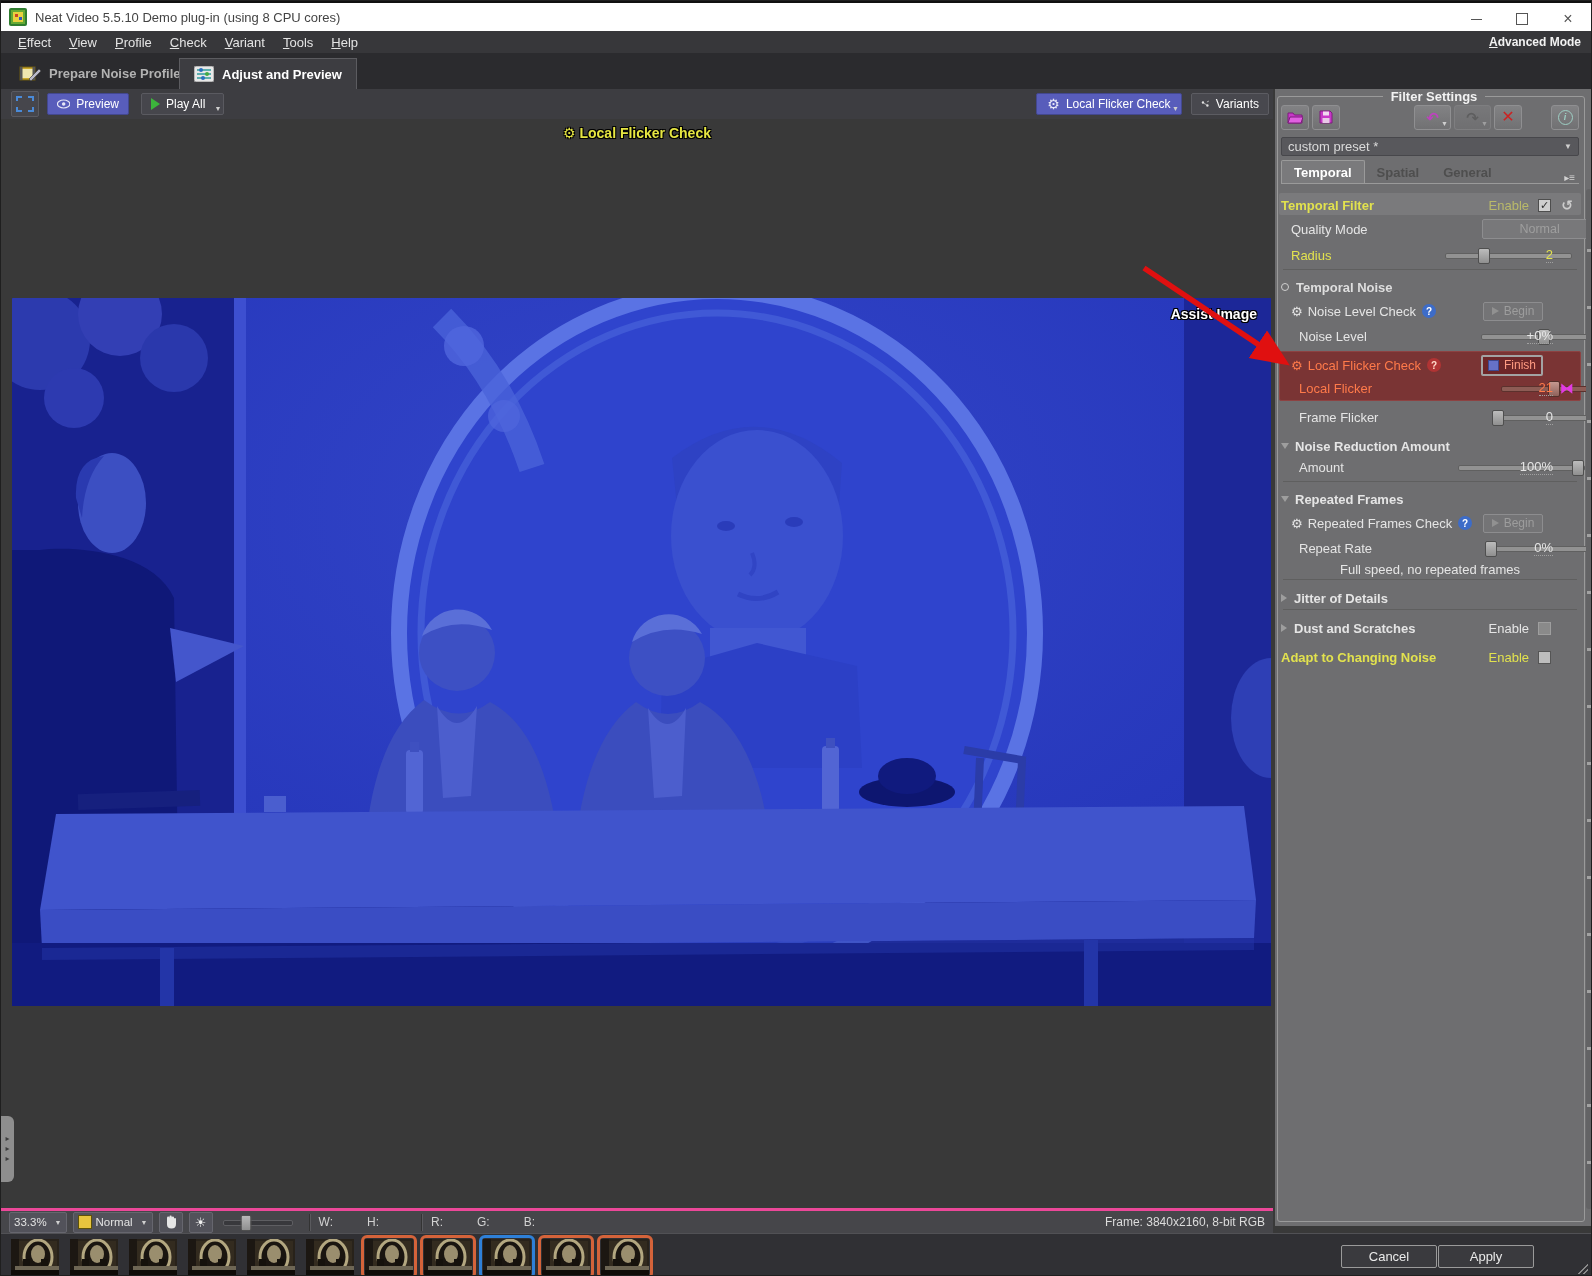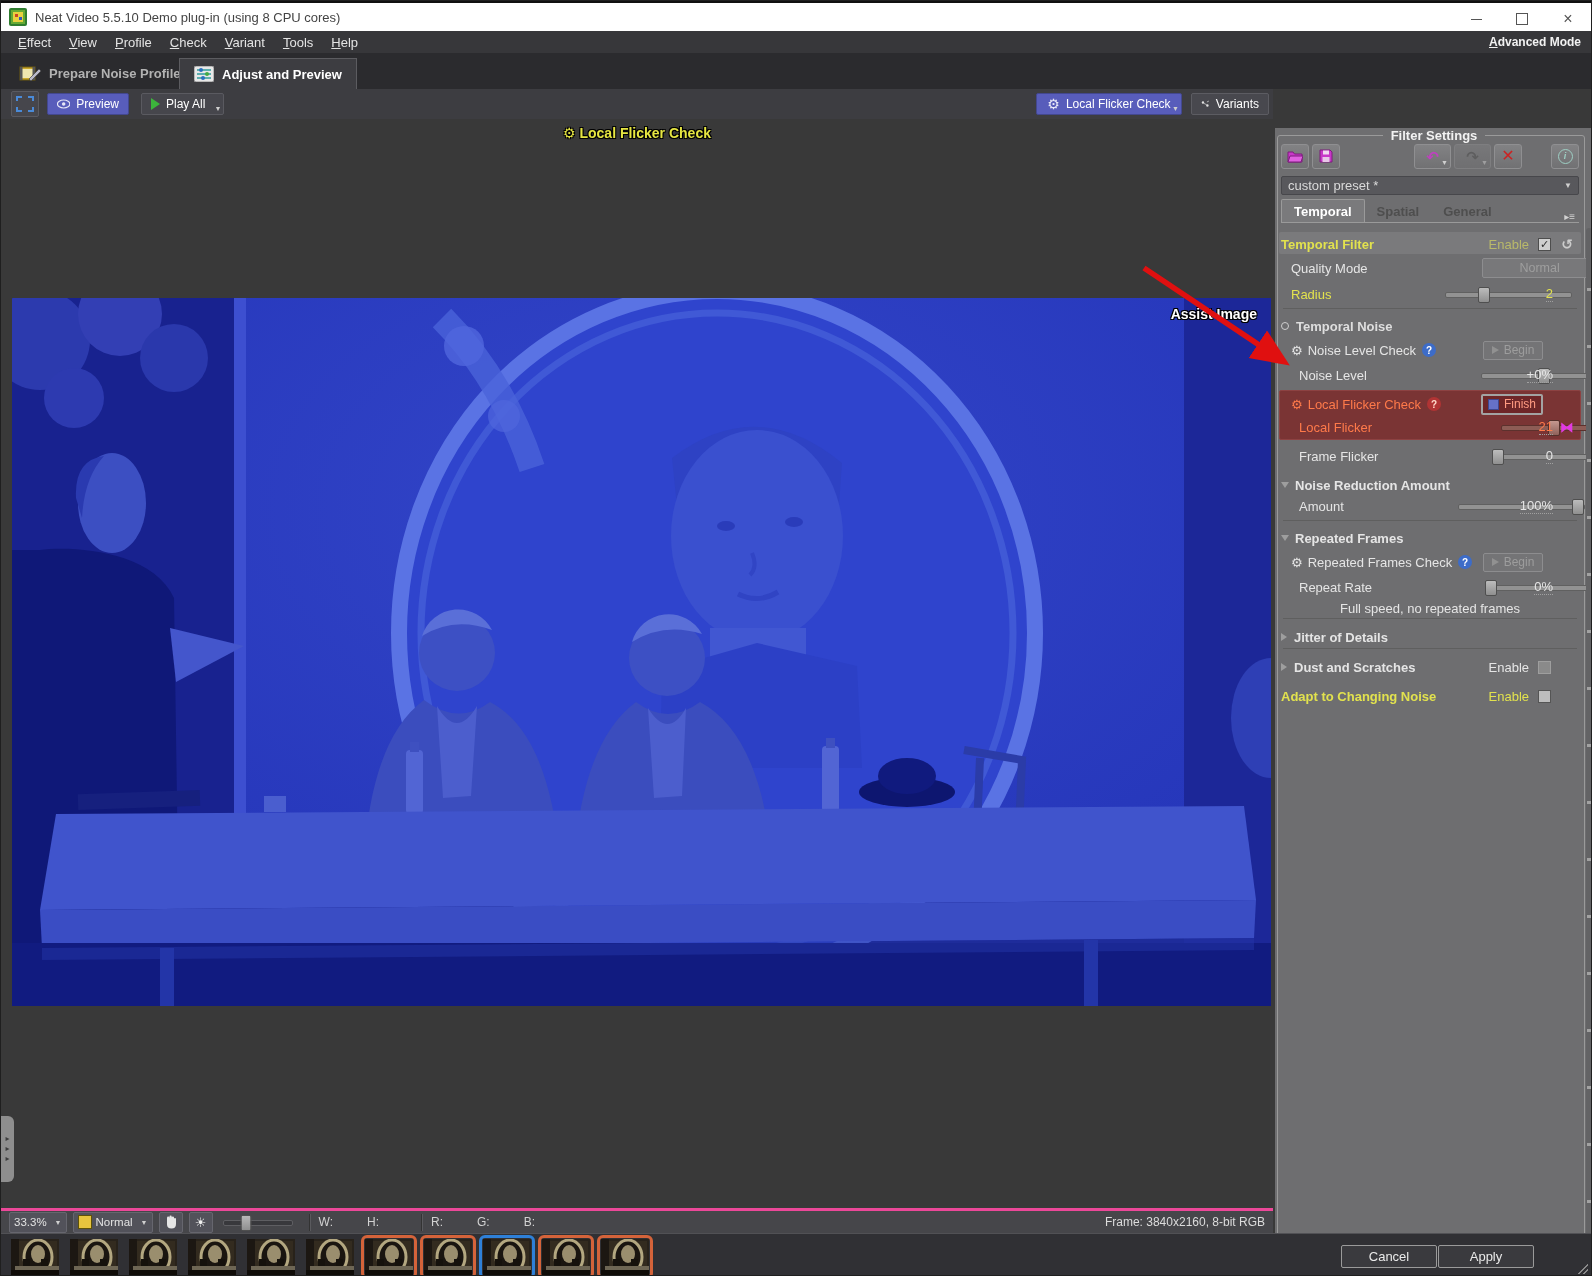--- a/index.html
+++ b/index.html
@@ -54,21 +54,21 @@
   .swatch{width:12px;height:12px;background:#e8c53e;border:1px solid #5f5208;}
   .sicon{width:22px;height:19px;justify-content:center;padding:0;}
   .sslider{position:relative;width:70px;height:14px;margin:0 8px 0 4px;}
   .sslider .track{position:absolute;left:0;right:0;top:5px;height:4px;background:#38383c;border:1px solid #5e5e62;border-radius:2px;}
   .sslider .handle{position:absolute;top:0;width:9px;height:14px;background:linear-gradient(#b8b8b8,#8f8f8f);border:1px solid #4f4f4f;border-radius:2px;transform:translateX(-50%);}
   .ssep{width:1px;height:17px;background:#333;border-right:1px solid #5a5a5e;margin:0 8px;}
   .slabel{margin-right:34px;color:#d2d2d2;}
   .frameinfo{margin-left:auto;color:#dcdcdc;}
 
   
-  .rpanel{position:absolute;left:1274px;top:88px;width:318px;height:1137px;background:#6e6e70;box-sizing:border-box;margin-top:39px;}
+  .rpanel{position:absolute;left:1274px;top:88px;width:318px;height:1137px;background:#6e6e70;box-sizing:border-box;}
   .rpanel-border{position:absolute;left:2px;top:7px;width:306px;height:1124px;border:1px solid #9a9a9a;border-radius:3px;}
   .legend{position:absolute;left:0;top:0;width:100%;text-align:center;font-size:13px;font-weight:bold;color:#f2f2f2;}
   .legend span{background:#6e6e70;padding:0 8px;}
   .prow{position:absolute;left:6px;width:298px;height:20px;display:flex;align-items:center;font-size:13px;}
   .pbtnrow{top:18px;gap:3px;}
   .pbtn{width:26px;height:23px;background:linear-gradient(#828284,#717173);border:1px solid #8f8f91;border-radius:3px;display:flex;align-items:center;justify-content:center;position:relative;}
   .pbtn.wide{width:35px;}
   .pbtn.disabled{opacity:.5;}
   .undoglyph{font-size:15px;font-weight:bold;color:#c040c0;line-height:1;}
   .redoglyph{font-size:15px;font-weight:bold;color:#4f4f4f;line-height:1;}

